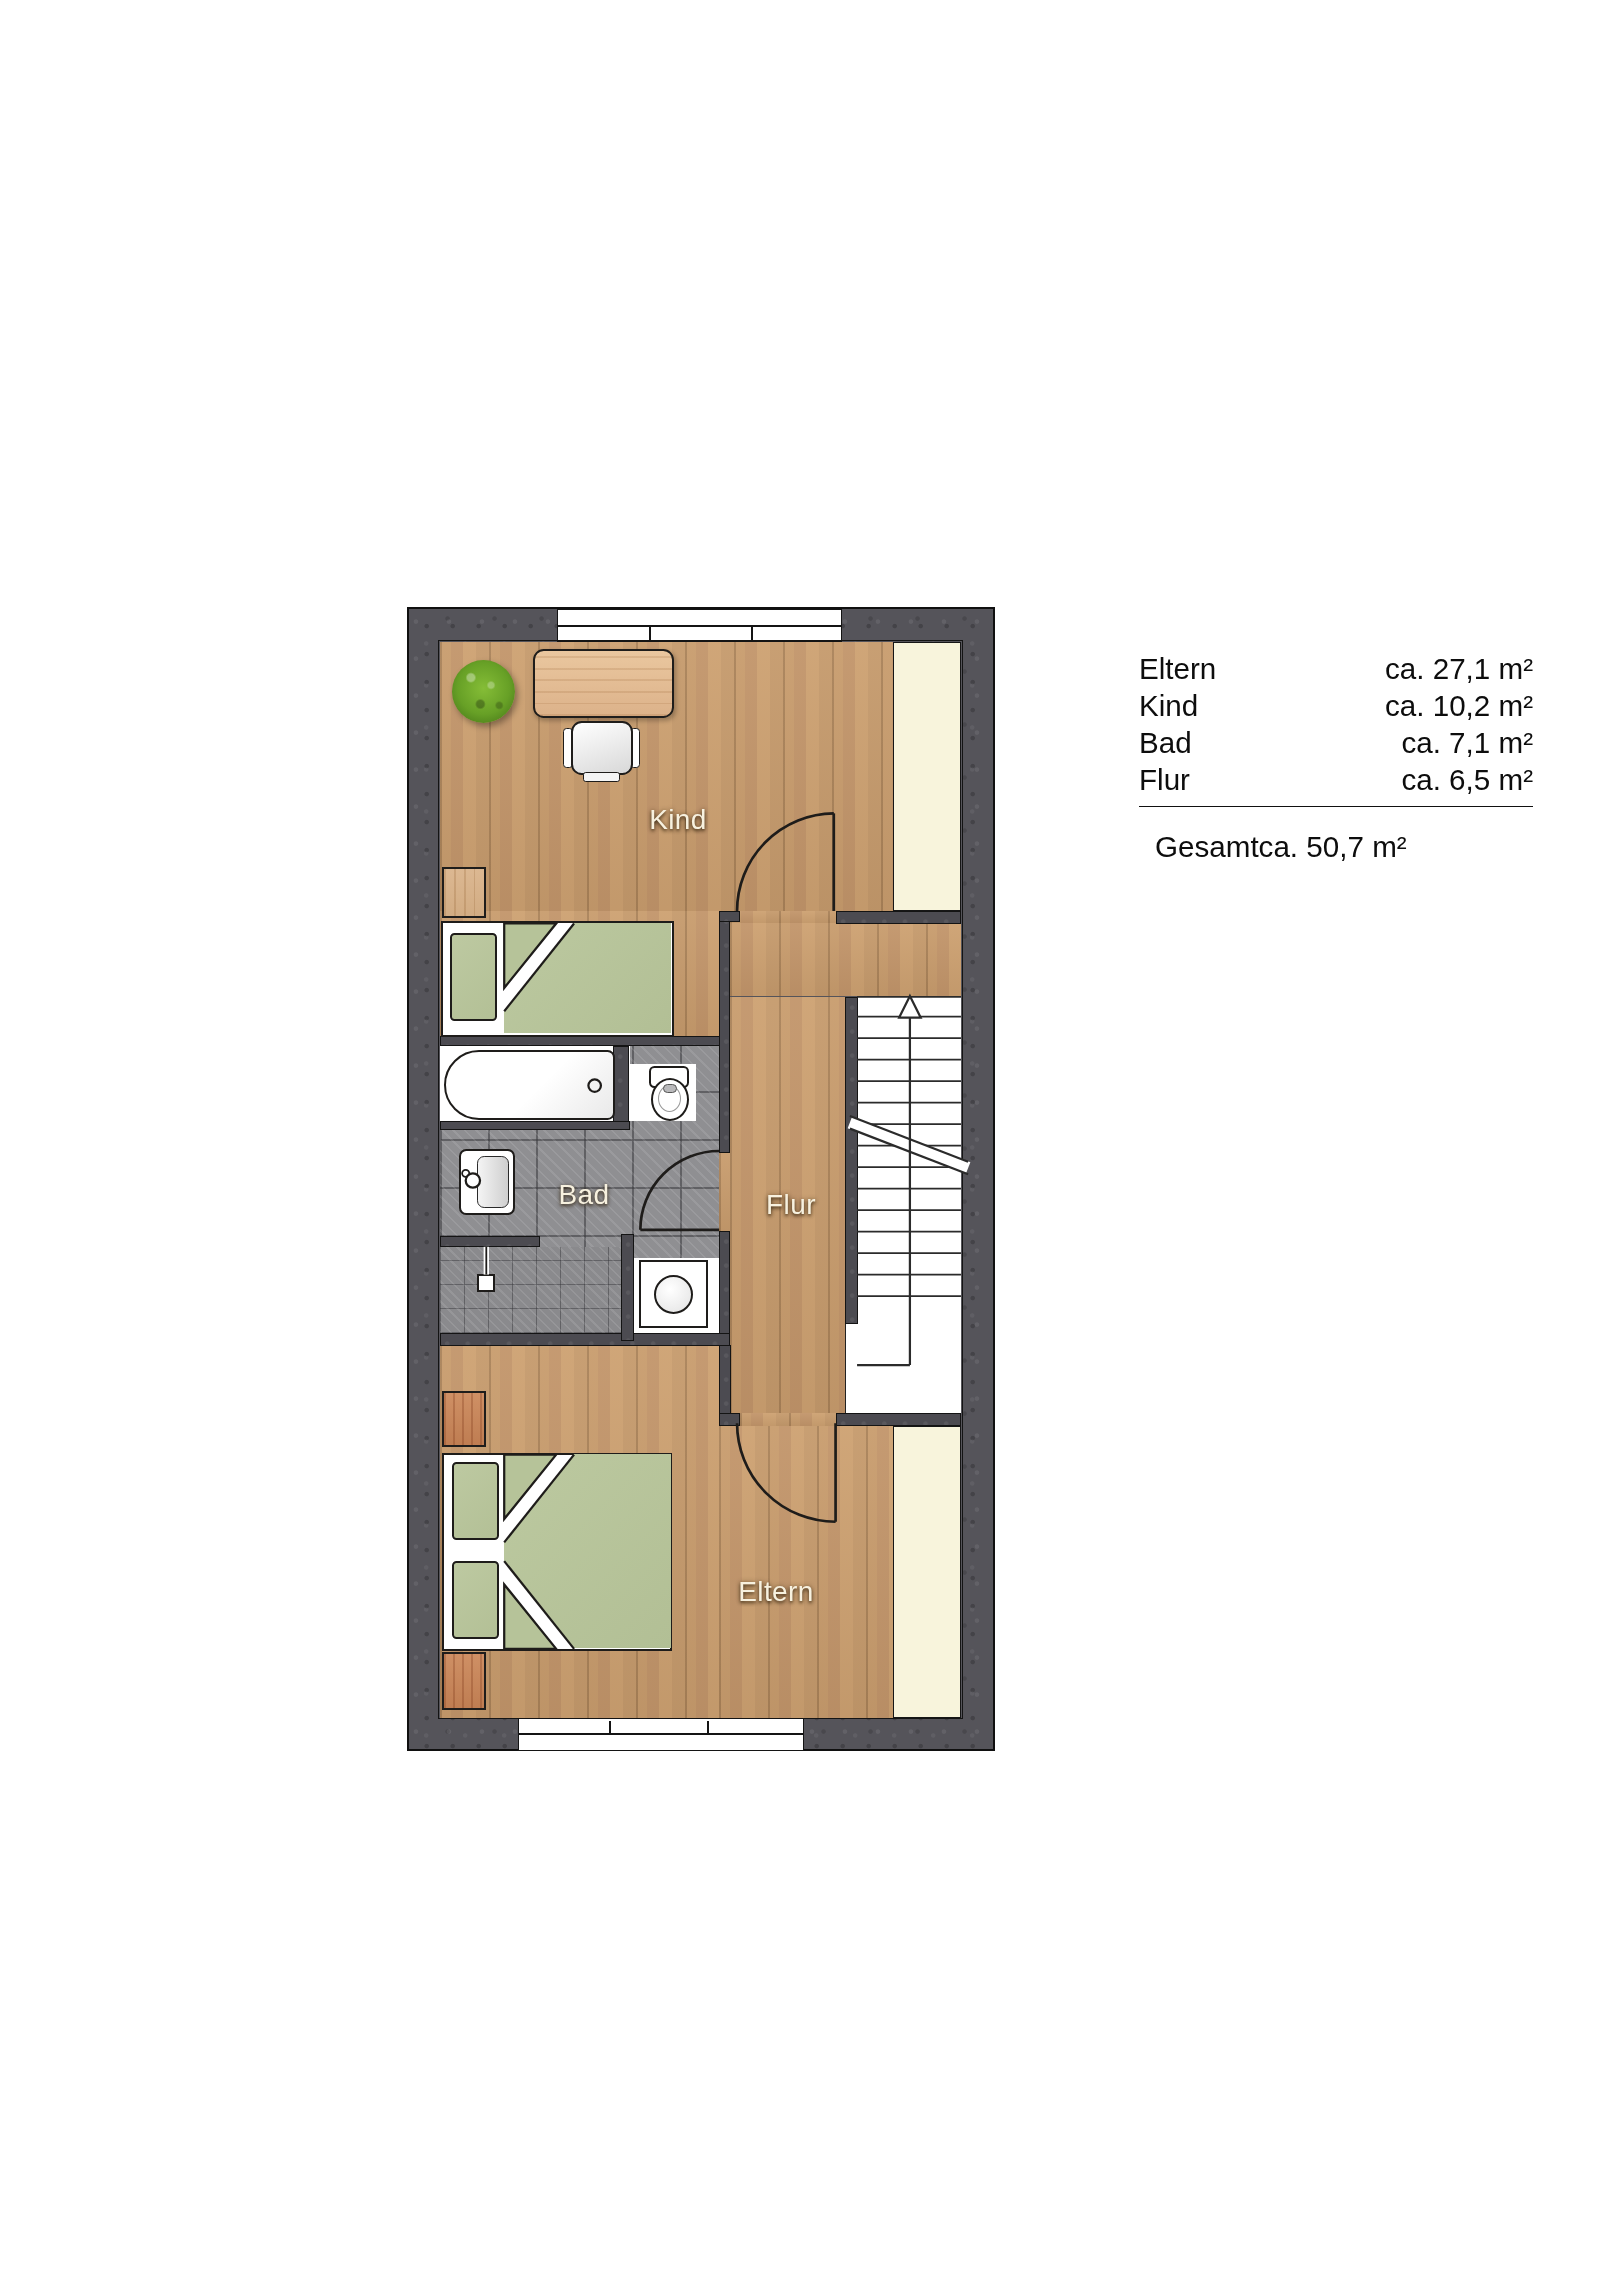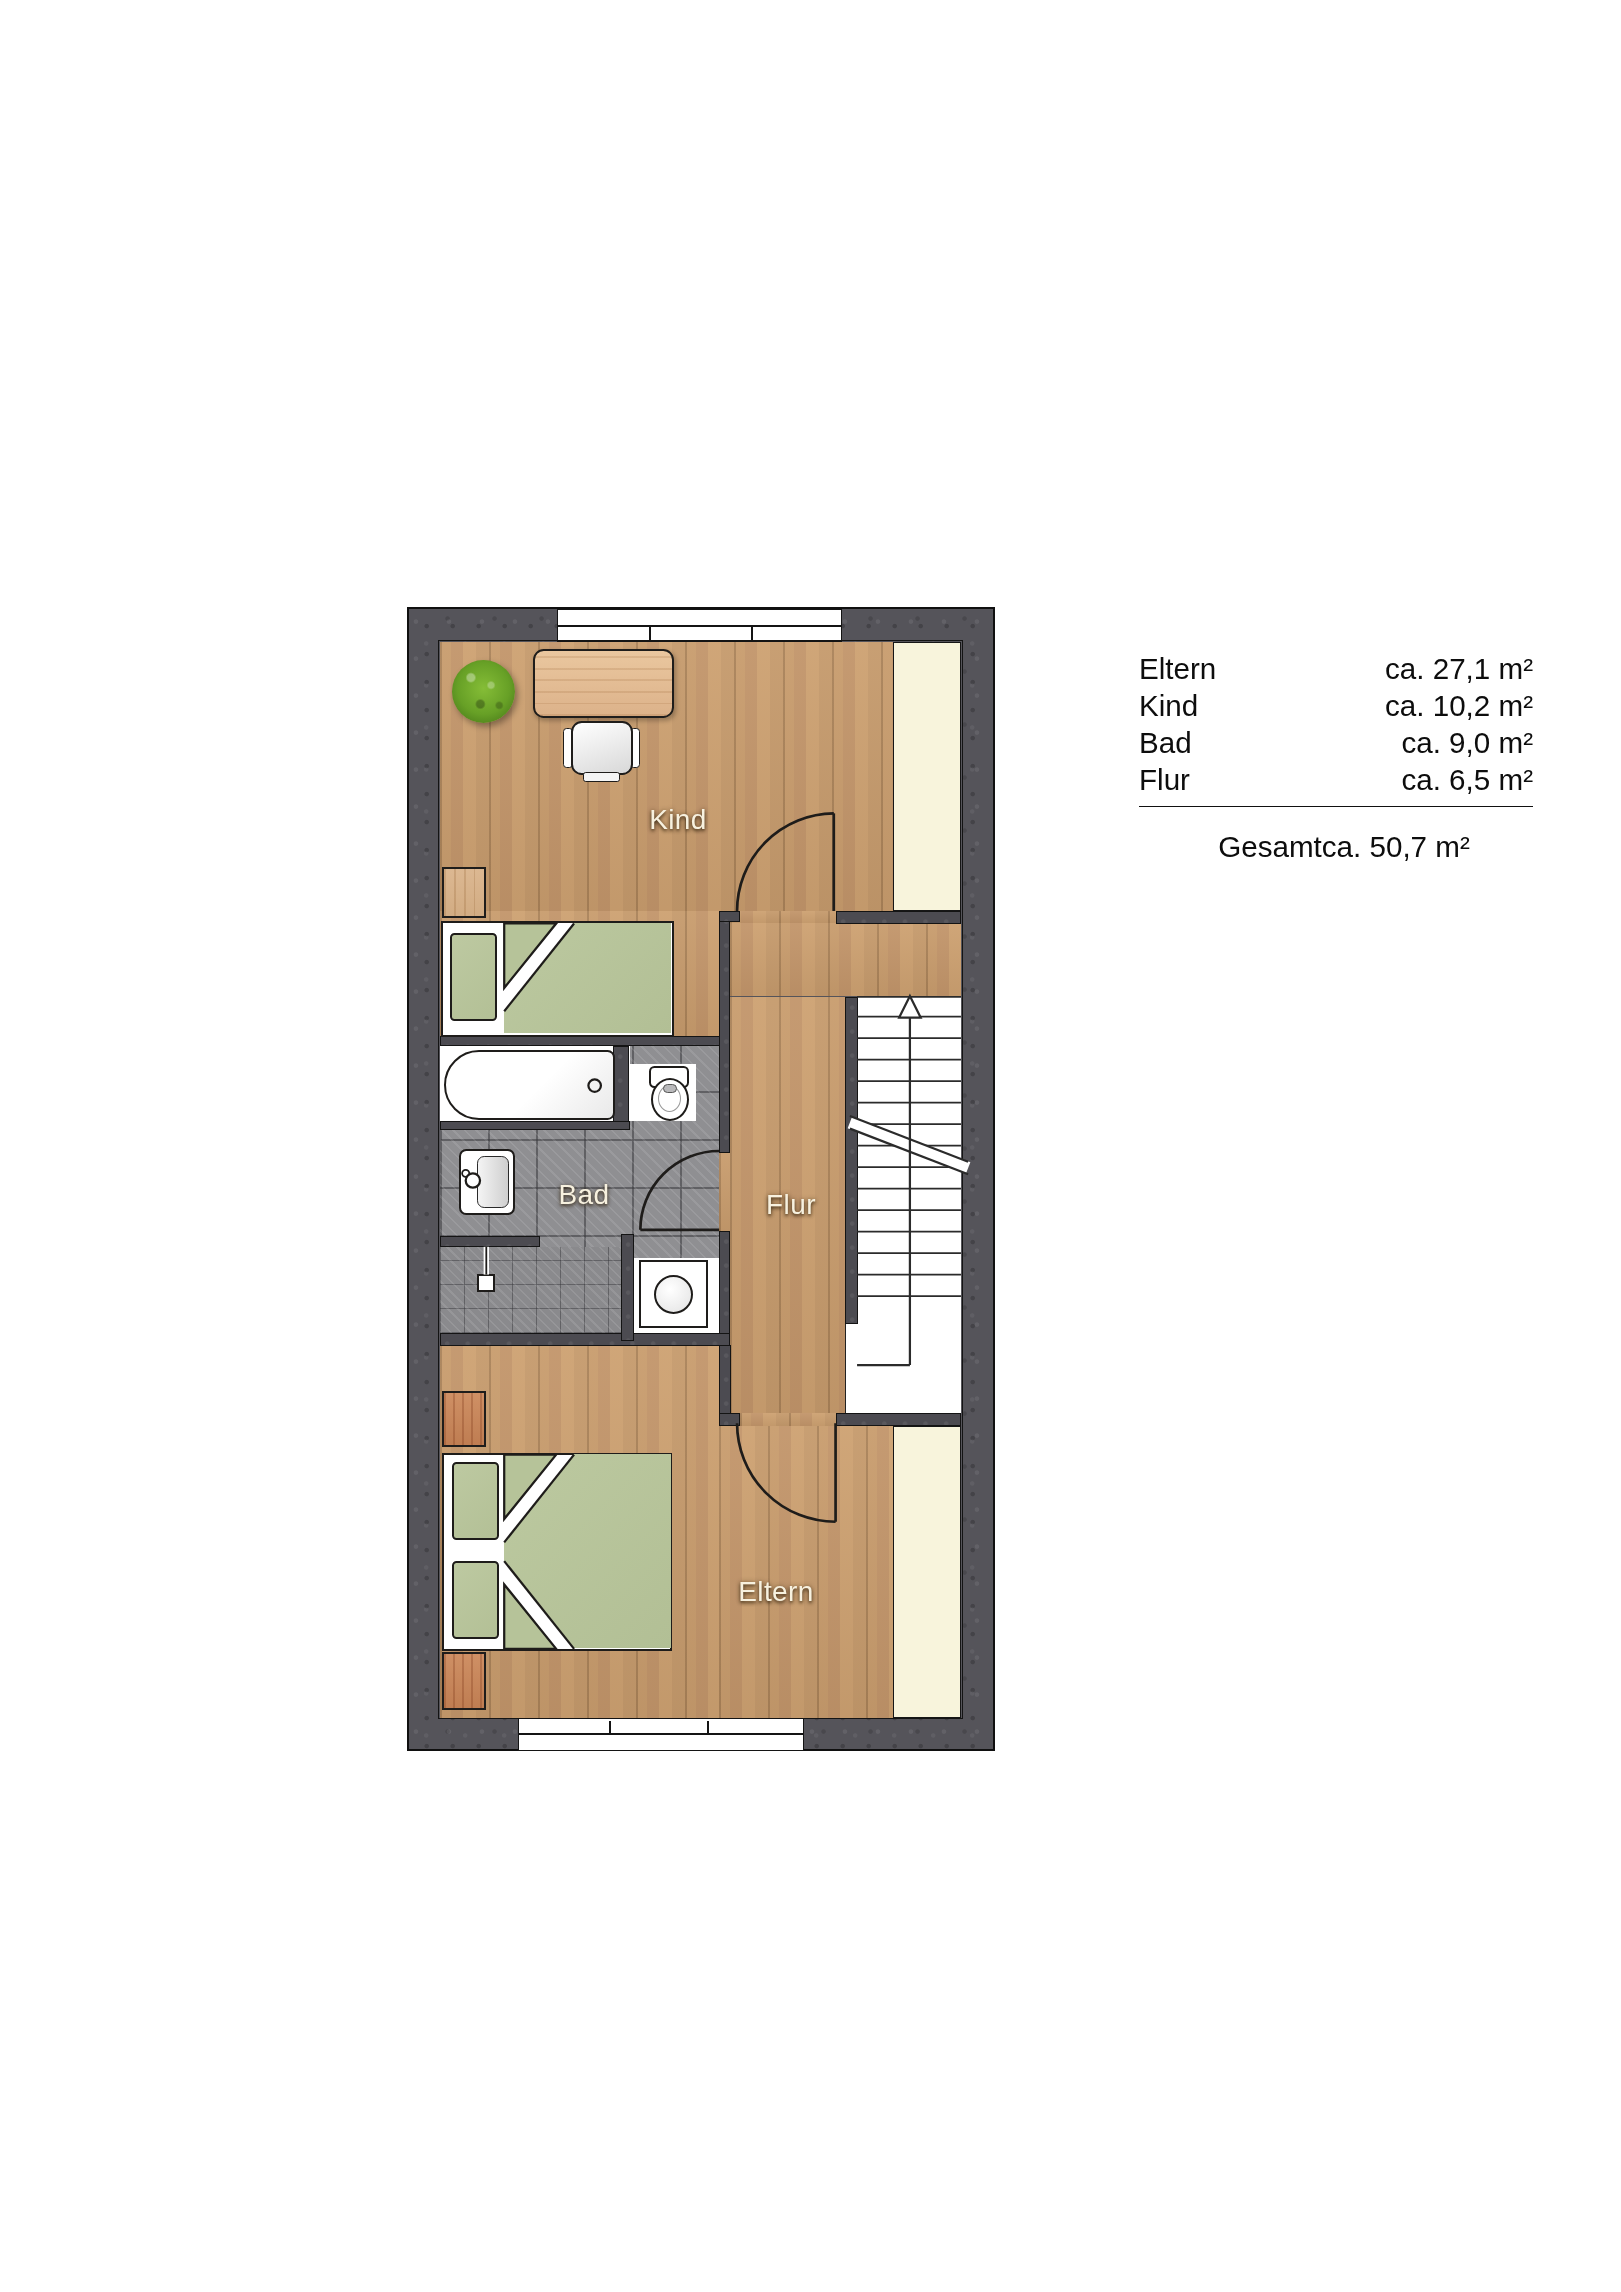--- a/index.html
+++ b/index.html
@@ -109,21 +109,21 @@
     transform:translate(-50%,-50%);white-space:nowrap;
   }
 
   
   .legend{left:1139px;top:598px;width:394px;color:#0d0d0d;}
   .legend-title{font-size:36px;letter-spacing:0.4px;display:inline-block;
     border-bottom:2.7px solid #111;padding-bottom:4.5px;}
   .legend-rows{margin-top:52px;font-size:29.6px;line-height:37px;}
   .legend-row{display:flex;justify-content:space-between;}
   .legend-sep{border:none;border-top:1.8px solid #111;margin:8px 0 0 0;width:100%;}
-  .legend-total{display:flex;justify-content:center;font-size:29.6px;margin-top:23px;margin-left:16px;}
+  .legend-total{display:flex;justify-content:flex-start;font-size:29.6px;margin-top:23px;margin-left:16px;}
 
   svg.overlay{position:absolute;left:0;top:0;pointer-events:none;}
 </style>
 </head>
 <body>
 
 <div id="stage">
 
   <div class="abs wall-ring" style="left:407px;top:607px;width:588px;height:1144px;"></div>
 
@@ -283,21 +283,21 @@
       <div class="legend-row">
         <span>Eltern</span>
         <span>ca. 27,1 m²</span>
       </div>
       <div class="legend-row">
         <span>Kind</span>
         <span>ca. 10,2 m²</span>
       </div>
       <div class="legend-row">
         <span>Bad</span>
-        <span>ca. 9,0 m²</span>
+        <span>ca. 7,1 m²</span>
       </div>
       <div class="legend-row">
         <span>Flur</span>
         <span>ca. 6,5 m²</span>
       </div>
     </div>
     <hr class="legend-sep">
     <div class="legend-total">
       <span>Gesamt</span>
       <span>ca. 50,7 m²</span>

